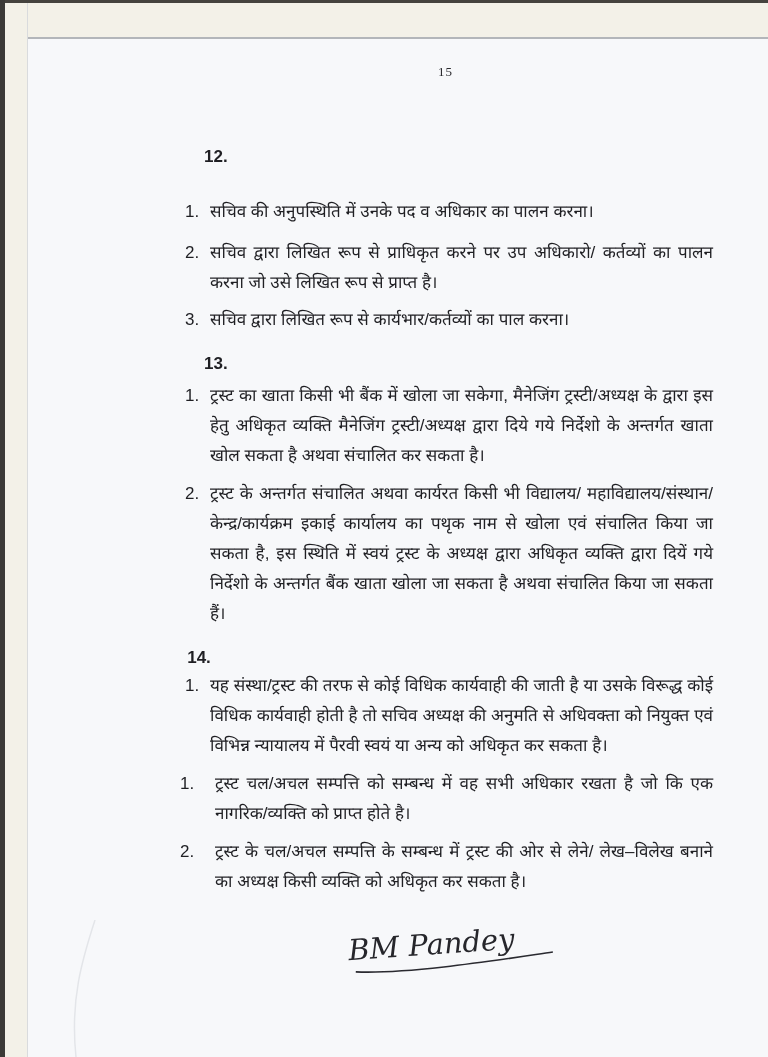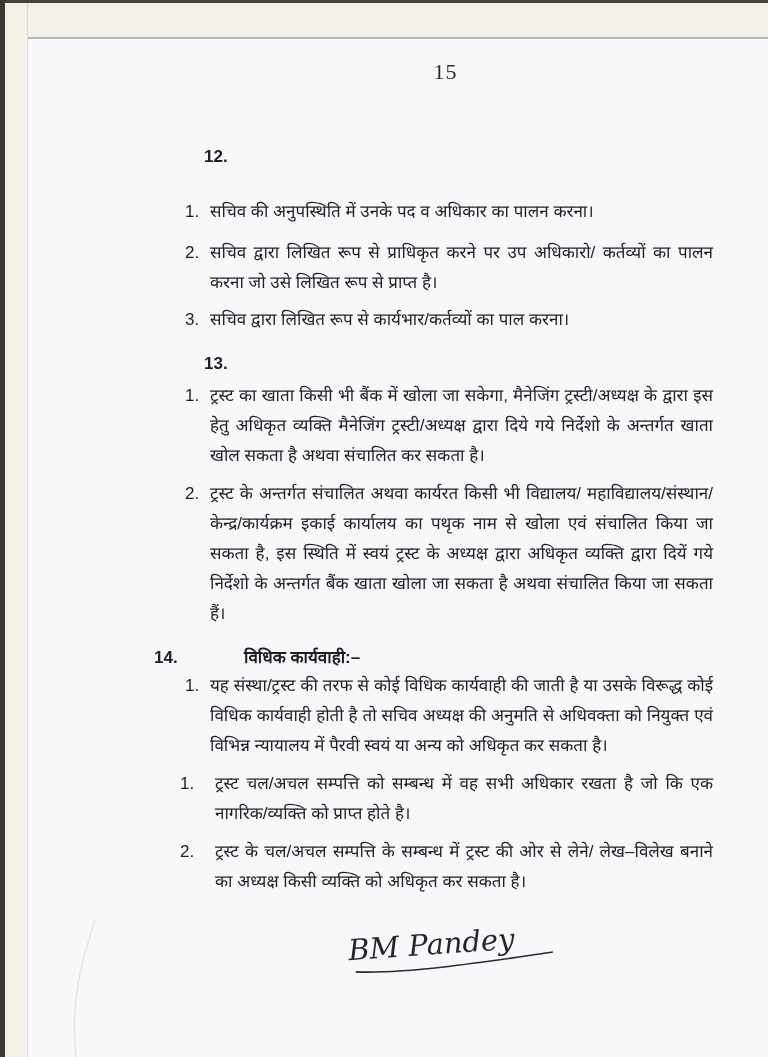--- a/index.html
+++ b/index.html
@@ -12,27 +12,27 @@
   
   .edge-top{position:absolute;top:0;left:0;width:768px;height:3px;background:#45433e;}
   .edge-left{position:absolute;top:0;left:0;width:5px;height:1057px;background:#3b3a37;}
   .band-top{position:absolute;top:3px;left:5px;width:763px;height:34px;background:#f3f1e8;border-bottom:2px solid #b3b6ba;}
   .band-left{position:absolute;top:3px;left:5px;width:22px;height:1054px;background:#f3f1e8;border-right:1px solid #d9dbdd;}
   .artifact{position:absolute;left:40px;top:920px;opacity:.4;}
 
   .content{position:absolute;left:178px;top:62px;width:535px;}
   .pageno{
     text-align:center;font-family:"Liberation Serif","DejaVu Serif",serif;
-    font-size:22px;line-height:20px;letter-spacing:1px;color:#2a2a2e;margin:0;
+    font-size:13px;line-height:20px;letter-spacing:1px;color:#2a2a2e;margin:0;
   }
-  .heading{font-weight:bold;font-size:17px;line-height:30px;display:flex;}
+  .heading{font-weight:bold;font-size:17px;line-height:30px;display:flex;gap:22px;}
   .heading .hnum{flex:none;}
   .h-std{margin-left:26px;}
   .h-std .hnum{width:46px;}
-  .h-14{margin-left:-24px;}
+  .h-14{margin-left:-24px;text-align:center;}
   .h-14 .hnum{width:90px;}
   .item{display:flex;font-size:17px;line-height:30px;}
   .item .inum{flex:none;width:32px;padding-left:7px;box-sizing:border-box;}
   .item .itext{flex:1;text-align:justify;}
   .sec15 .inum{width:37px;padding-left:2px;}
 
   .sig{margin:14px 0 0 160px;width:230px;}
   .sig svg{display:block;}
   .sig text{
     font-family:"DejaVu Serif","Liberation Serif",serif;
@@ -79,21 +79,20 @@
       <span class="inum">1.</span>
       <div class="itext">ट्रस्ट का खाता किसी भी बैंक में खोला जा सकेगा, मैनेजिंग ट्रस्टी/अध्यक्ष के द्वारा इस हेतु अधिकृत व्यक्ति मैनेजिंग ट्रस्टी/अध्यक्ष द्वारा दिये गये निर्देशो के अन्तर्गत खाता खोल सकता है अथवा संचालित कर सकता है।</div>
     </div>
     <div class="item" style="margin-top:8px">
       <span class="inum">2.</span>
       <div class="itext">ट्रस्ट के अन्तर्गत संचालित अथवा कार्यरत किसी भी विद्यालय/ महाविद्यालय/संस्थान/केन्द्र/कार्यक्रम इकाई कार्यालय का पथृक नाम से खोला एवं संचालित किया जा सकता है, इस स्थिति में स्वयं ट्रस्ट के अध्यक्ष द्वारा अधिकृत व्यक्ति द्वारा दियें गये निर्देशो के अन्तर्गत बैंक खाता खोला जा सकता है अथवा संचालित किया जा सकता हैं।</div>
     </div>
 
     <div class="heading h-14" style="margin-top:14px">
       <span class="hnum">14.</span>
-      <span class="htitle">विधिक कार्यवाही:–</span>
     </div>
     <div class="item" style="margin-top:-2px">
       <span class="inum">1.</span>
       <div class="itext">यह संस्था/ट्रस्ट की तरफ से कोई विधिक कार्यवाही की जाती है या उसके विरूद्ध कोई विधिक कार्यवाही होती है तो सचिव अध्यक्ष की अनुमति से अधिवक्ता को नियुक्त एवं विभिन्न न्यायालय में पैरवी स्वयं या अन्य को अधिकृत कर सकता है।</div>
     </div>
 
     <div class="item sec15" style="margin-top:8px">
       <span class="inum">1.</span>
       <div class="itext">ट्रस्ट चल/अचल सम्पत्ति को सम्बन्ध में वह सभी अधिकार रखता है जो कि एक नागरिक/व्यक्ति को प्राप्त होते है।</div>
     </div>

